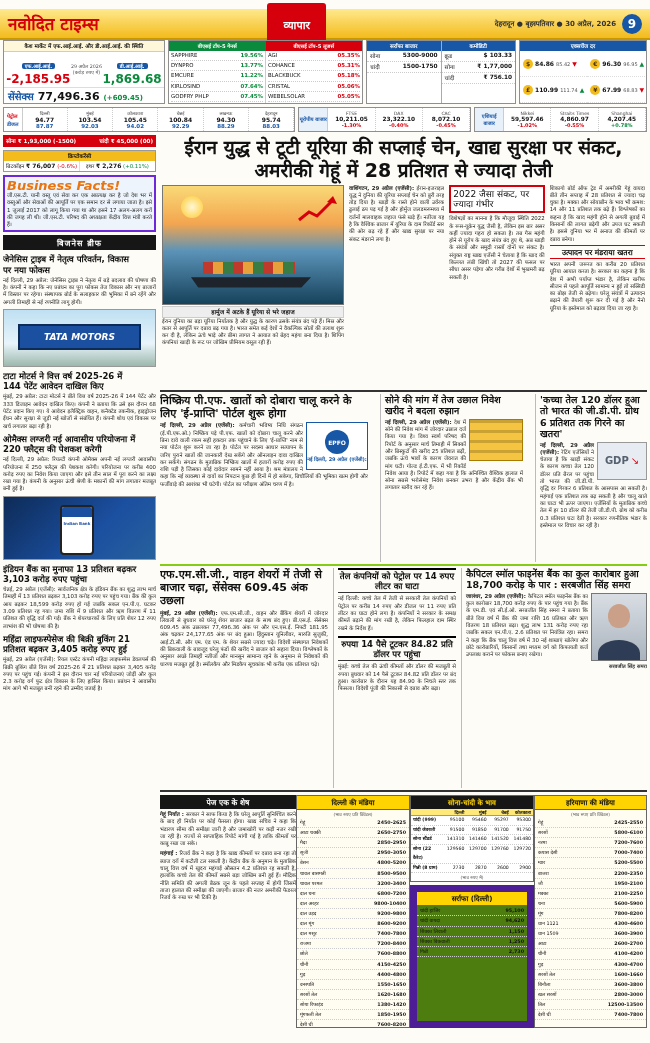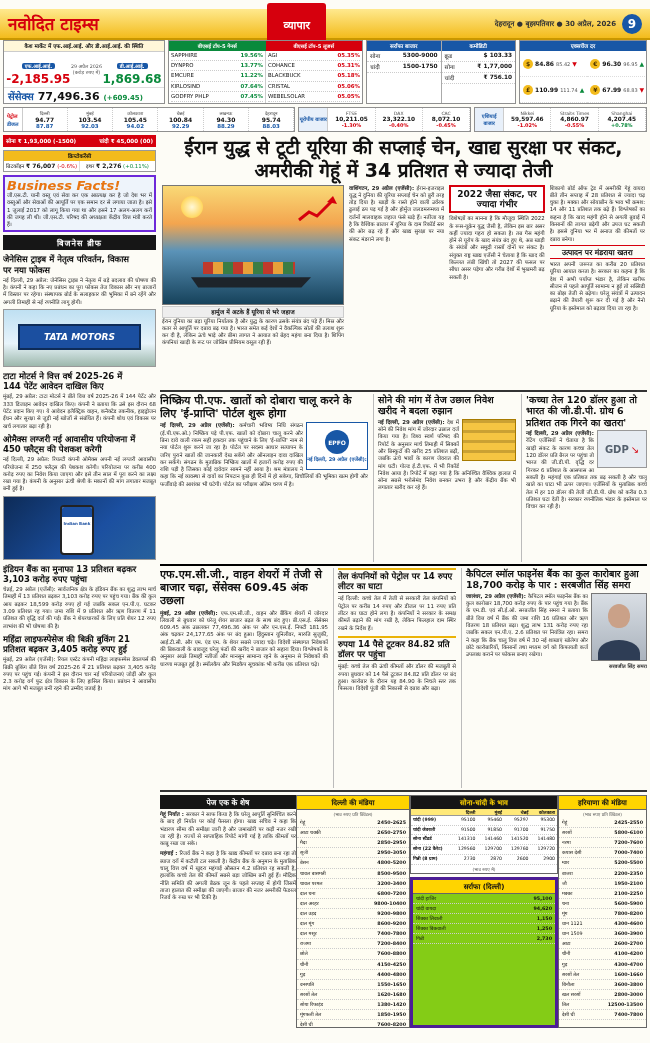--- a/index.html
+++ b/index.html
@@ -110,24 +110,24 @@
     background:radial-gradient(circle,#fff8d8,#ffd75e 70%,rgba(255,215,94,0));}
   .ship{position:absolute;left:28px;bottom:16px;width:120px;height:16px;background:#1d242b;
     clip-path:polygon(0 35%,100% 35%,92% 100%,6% 100%);}
   .containers{position:absolute;left:40px;bottom:30px;width:92px;height:12px;
     background:repeating-linear-gradient(90deg,#c0392b 0 10px,#e7a13a 10px 20px,#3a7d44 20px 30px);}
   .arrow-svg{position:absolute;right:6px;top:8px;}
   .caption{font-size:6px;font-weight:bold;text-align:center;background:#eee;border:1px solid #ccc;padding:1px;margin-top:1px;}
   .lead-col{flex:1;overflow:hidden;}
   .byline{font-weight:bold;}
   .subbox{border:2px solid #d6000d;padding:2px;margin-bottom:2px;background:#fff;}
-  .subbox-title{font-size:9px;font-weight:bold;text-align:center;line-height:1.15;}
+  .subbox-title{font-size:9px;font-weight:normal;text-align:left;line-height:1.15;}
   .subhead2{font-size:7.5px;font-weight:bold;text-align:center;border-top:1px solid #d6000d;
     border-bottom:1px solid #d6000d;margin:2px 0;padding:1px 0;}
-  .mid{height:168px;display:flex;gap:5px;border-bottom:2px solid #000000;padding:2px 0;overflow:hidden;}
+  .mid{height:168px;display:flex;gap:12px;border-bottom:2px solid #84cc16;padding:2px 0;overflow:hidden;}
   .mid-art+.mid-art{border-left:1px solid #bbb;padding-left:4px;}
   .epf{width:208px;flex:none;}
   .art-title-m{font-size:11px;font-weight:bold;line-height:1.2;margin-bottom:2px;}
   .art-title-sm{font-size:9.5px;font-weight:bold;line-height:1.2;margin-bottom:2px;}
   .epfo-img{float:right;width:60px;height:46px;border:1px solid #1857a6;margin:0 0 2px 3px;background:#fff;
     display:flex;flex-direction:column;align-items:center;justify-content:center;}
   .epfo-circle{width:24px;height:24px;border-radius:50%;background:#1857a6;color:#fff;font-size:6px;font-weight:bold;
     display:flex;align-items:center;justify-content:center;}
   .epfo-txt{font-size:5px;color:#1857a6;font-weight:bold;margin-top:2px;}
   .goldart{width:138px;flex:none;}
@@ -135,48 +135,48 @@
     background:repeating-linear-gradient(0deg,#f5c542 0 7px,#caa133 7px 10px),linear-gradient(135deg,#8a5a00,#d4960a);}
   .crudeart{flex:1;}
   .gdp-img{float:right;width:48px;height:36px;margin:0 0 2px 3px;border:1px solid #999;background:#e7ecf2;
     display:flex;align-items:center;justify-content:center;gap:2px;}
   .gdp-txt{font-size:10px;font-weight:bold;color:#55616e;}
   .gdp-arr{font-size:10px;color:#d6000d;}
   .low{height:220px;display:flex;gap:5px;border-bottom:2px solid #333;padding:2px 0;overflow:hidden;}
   .low-col+.low-col{border-left:1px solid #bbb;padding-left:4px;}
   .fmcg{width:168px;flex:none;}
   .midcol{width:118px;flex:none;display:flex;flex-direction:column;gap:4px;}
-  .boxed-title{font-size:8.5px;font-weight:bold;border-top:2px solid #eab308;border-bottom:1px solid #333;
+  .boxed-title{font-size:8.5px;font-weight:bold;text-align:center;border-top:2px solid #000000;border-bottom:1px solid #333;
     padding:1px 0;margin-bottom:2px;line-height:1.2;}
   .capital{flex:1;}
   .photo{float:right;width:54px;height:66px;margin:0 0 1px 3px;border:1px solid #777;position:relative;
     background:linear-gradient(180deg,#d9dee4,#aab3bd);overflow:hidden;}
   .photo .head{position:absolute;left:16px;top:10px;width:22px;height:24px;border-radius:50% 50% 45% 45%;background:#caa188;}
   .photo .torso{position:absolute;left:6px;bottom:-6px;width:42px;height:26px;border-radius:50% 50% 0 0;background:#2e3d55;}
   .photo-cap{clear:both;font-size:5.2px;font-weight:bold;text-align:right;color:#333;}
   .bottom{flex:1;display:flex;padding-top:3px;overflow:hidden;}
   .pageone{width:136px;flex:none;}
   .po-hdr{background:#161616;color:#fff;font-size:7.5px;font-weight:bold;text-align:center;padding:2px;margin-bottom:2px;}
   .pageone p{margin:0 0 3px 0;}
   .mandi{width:112px;flex:none;border:1px solid #666;display:flex;flex-direction:column;background:#fffdf2;}
   .mandi-hdr{background:#ffd400;font-size:7px;font-weight:bold;text-align:center;padding:2px;border-bottom:1px solid #666;}
   .mandi-note{font-size:4.4px;text-align:center;color:#555;padding:1px 0;}
   .mrow{display:flex;justify-content:space-between;font-size:4.8px;padding:0 3px;border-bottom:1px dotted #ccc;line-height:1.9;}
   .mrow b{font-weight:bold;}
-  .bullion-col{width:148px;flex:none;display:flex;flex-direction:column;gap:3px;}
+  .bullion-col{width:124px;flex:none;display:flex;flex-direction:column;gap:3px;}
   .btable{border:1px solid #666;background:#fff;}
   .bt-hdr{background:#161616;color:#ffd400;font-size:7px;font-weight:bold;text-align:center;padding:2px;}
   .bt-cols{display:flex;font-size:4.5px;font-weight:bold;background:#ffe97a;border-bottom:1px solid #999;}
   .bt-cols .bt-item{font-weight:bold;}
   .bt-item{flex:1.6;padding:0 2px;text-align:left;}
   .bt-c{flex:1;text-align:right;padding:0 2px;}
   .bt-row{display:flex;font-size:4.6px;border-bottom:1px dotted #ccc;line-height:1.9;}
   .bt-row .bt-item{font-weight:bold;}
   .bt-note{font-size:4.4px;text-align:center;color:#555;padding:1px 0;}
-  .spot{border:3px solid #4c1d95;background:#84cc16;flex:1;}
+  .spot{border:7px solid #4c1d95;background:#4d7c0f;flex:1;}
   .haryana{flex:1;}
   .clearfix::after{content:"";display:block;clear:both;}
 </style>
 </head>
 <body>
 
 <div class="page">
 
   <div class="regrow regtop">
     <span><i class="dot c-m"></i><i class="dot c-y"></i><i class="dot c-c"></i><i class="dot c-k"></i></span>
@@ -472,21 +472,21 @@
       <div class="tiny">नई दिल्ली, 29 अप्रैल: जेनेसिस ट्राइब ने नेतृत्व में बड़े बदलाव की घोषणा की है। कंपनी ने कहा कि नए प्रबंधन का पूरा फोकस तेज विकास और नए बाजारों में विस्तार पर रहेगा। संस्थापक बोर्ड के सलाहकार की भूमिका में बने रहेंगे और अगली तिमाही से नई रणनीति लागू होगी।</div>
     </div>
     <div class="tata-img">
       <div class="tata-board">TATA MOTORS</div>
     </div>
     <div class="brief">
       <div class="art-title-s">टाटा मोटर्स ने वित्त वर्ष 2025-26 में 144 पेटेंट आवेदन दाखिल किए</div>
       <div class="tiny">मुंबई, 29 अप्रैल: टाटा मोटर्स ने बीते वित्त वर्ष 2025-26 में 144 पेटेंट और 333 डिजाइन आवेदन दाखिल किए। कंपनी ने बताया कि उसे इस दौरान 68 पेटेंट प्रदान किए गए। ये आवेदन इलैक्ट्रिक वाहन, कनैक्टेड तकनीक, हाइड्रोजन ईंधन और सुरक्षा से जुड़ी नई खोजों से संबंधित हैं। कंपनी शोध एवं विकास पर खर्च लगातार बढ़ा रही है।</div>
     </div>
     <div class="brief">
-      <div class="art-title-s">ओमैक्स लग्जरी नई आवासीय परियोजना में 450 फ्लैट्स की पेशकश करेगी</div>
+      <div class="art-title-s">ओमैक्स लग्जरी नई आवासीय परियोजना में 220 फ्लैट्स की पेशकश करेगी</div>
       <div class="tiny">नई दिल्ली, 29 अप्रैल: रियल्टी कंपनी ओमैक्स अपनी नई लग्जरी आवासीय परियोजना में 250 फ्लैट्स की पेशकश करेगी। परियोजना पर करीब 400 करोड़ रुपए का निवेश किया जाएगा और इसे तीन साल में पूरा करने का लक्ष्य रखा गया है। कंपनी के अनुसार ऊंची श्रेणी के मकानों की मांग लगातार मजबूत बनी हुई है।</div>
     </div>
     <div class="ib-img">
       <div class="ib-phone">
         <div class="ib-phone-h"></div>
         <div class="ib-phone-t">Indian Bank</div>
       </div>
     </div>
     <div class="brief">
       <div class="art-title-s">इंडियन बैंक का मुनाफा 13 प्रतिशत बढ़कर 3,103 करोड़ रुपए पहुंचा</div>
@@ -494,21 +494,21 @@
     </div>
     <div class="brief">
       <div class="art-title-s">महिंद्रा लाइफस्पेसेज की बिक्री बुकिंग 21 प्रतिशत बढ़कर 3,405 करोड़ रुपए हुई</div>
       <div class="tiny">मुंबई, 29 अप्रैल (एजेंसी): रियल एस्टेट कंपनी महिंद्रा लाइफस्पेस डेवलपर्स की बिक्री बुकिंग बीते वित्त वर्ष 2025-26 में 21 प्रतिशत बढ़कर 3,405 करोड़ रुपए पर पहुंच गई। कंपनी ने इस दौरान चार नई परियोजनाएं जोड़ीं और कुल 2.3 करोड़ वर्ग फुट क्षेत्र विकास के लिए हासिल किया। प्रबंधन ने आवासीय मांग आगे भी मजबूत बनी रहने की उम्मीद जताई है।</div>
     </div>
   </div>
 
   <div class="main">
 
     <div class="lead">
-      <div class="lead-h">ईरान युद्ध से टूटी यूरिया की सप्लाई चेन, खाद्य सुरक्षा पर संकट, अमरीकी गेहूं में 34 प्रतिशत से ज्यादा तेजी</div>
+      <div class="lead-h">ईरान युद्ध से टूटी यूरिया की सप्लाई चेन, खाद्य सुरक्षा पर संकट, अमरीकी गेहूं में 28 प्रतिशत से ज्यादा तेजी</div>
       <div class="lead-body">
         <div class="lead-imgcol">
           <div class="lead-img">
             <div class="sun"></div>
             <div class="containers"></div>
             <div class="ship"></div>
             <svg class="arrow-svg" width="40" height="30" viewBox="0 0 40 30">
               <polyline points="2,26 12,18 20,22 36,6" fill="none" stroke="#d6000d" stroke-width="3"></polyline>
               <polygon points="36,2 40,10 30,8" fill="#d6000d"></polygon>
             </svg>

